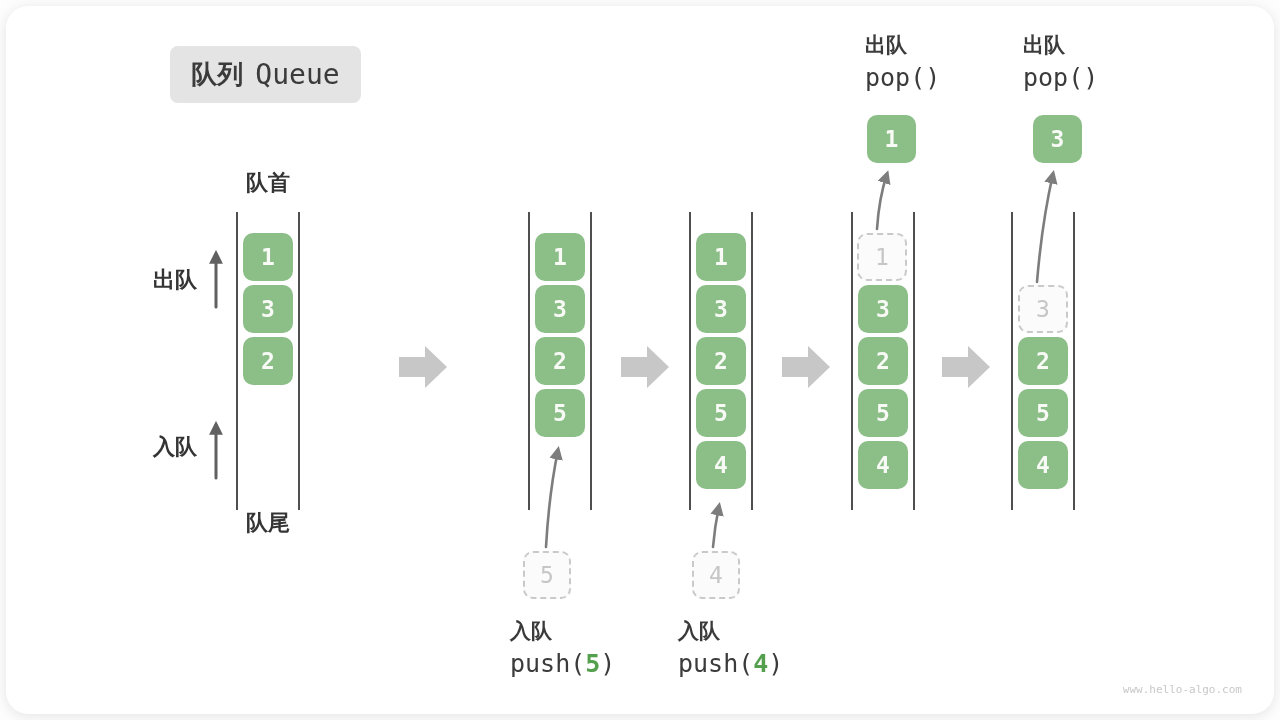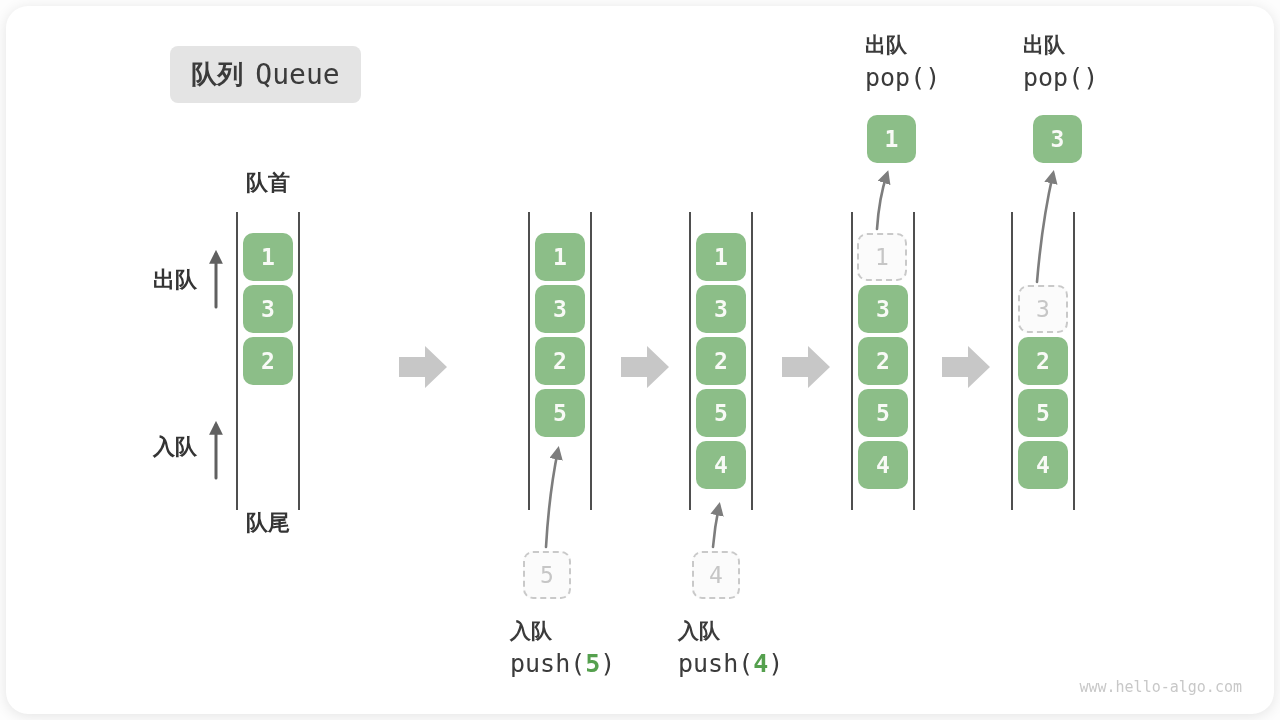--- a/index.html
+++ b/index.html
@@ -81,21 +81,21 @@
   .op-code {
     font-family: "DejaVu Sans Mono", monospace;
     font-size: 25px; font-weight: 500; line-height: 36px;
     color: var(--text-dark);
   }
   .op-code .arg { color: var(--accent-green); font-weight: 700; }
 
   .watermark {
     position: absolute; right: 32px; bottom: 18px;
     font-family: "DejaVu Sans Mono", monospace;
-    font-size: 15px; color: var(--watermark);
+    font-size: 11px; color: var(--watermark);
   }
 
   .flow { fill: none; stroke: var(--flow-arrow); stroke-width: 2.6; stroke-linecap: round; }
   .up   { fill: none; stroke: var(--up-arrow);  stroke-width: 3;   stroke-linecap: round; }
   .block-arrow { fill: var(--block-arrow); }
 </style>
 </head>
 <body>
 
 <div class="card">

